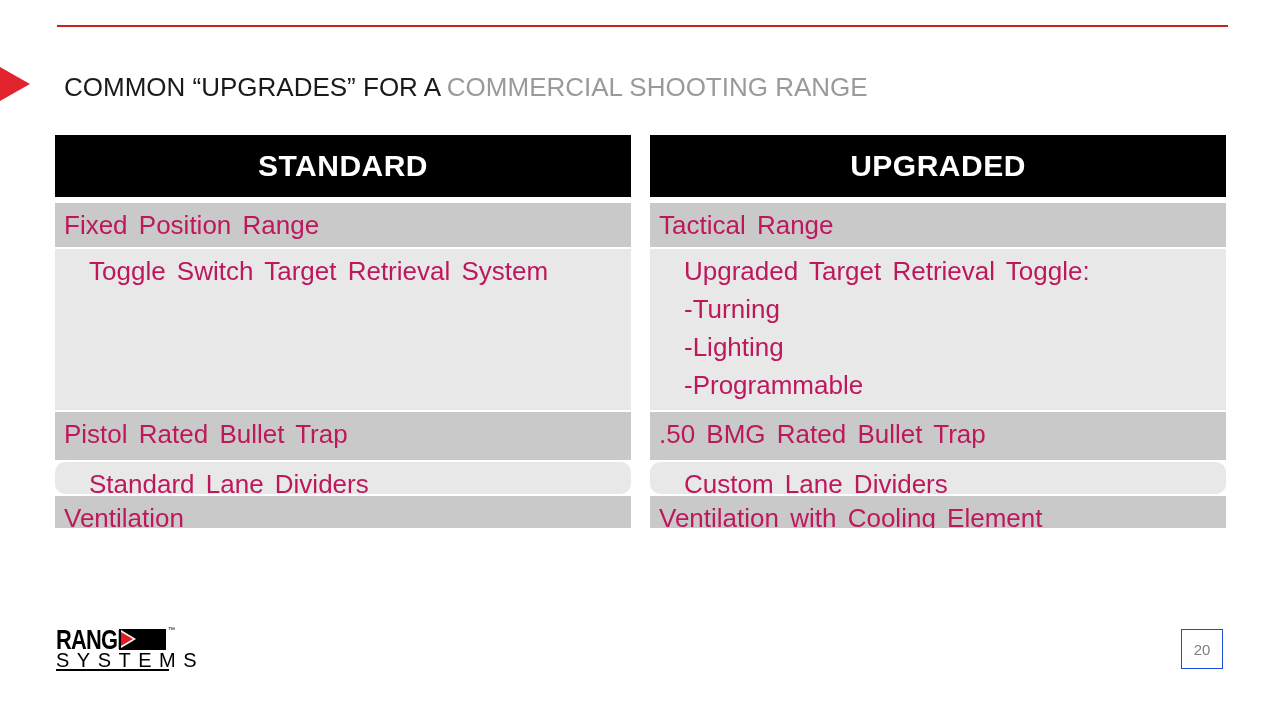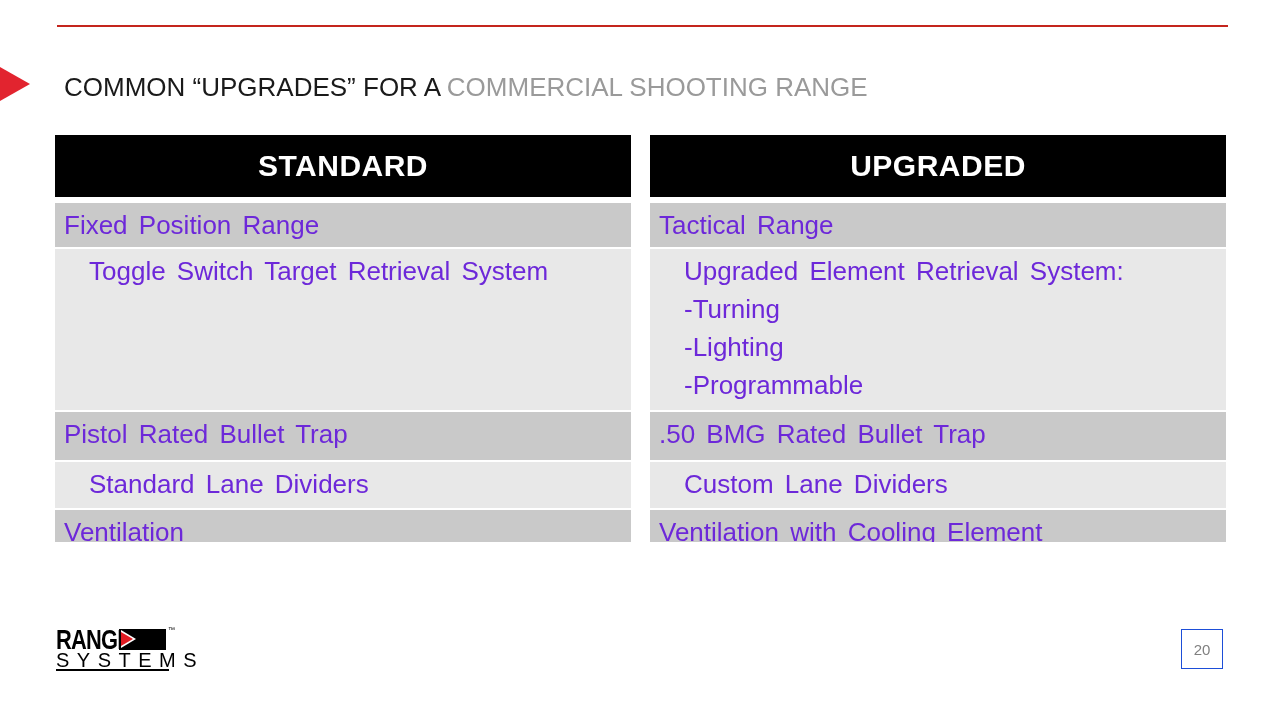--- a/index.html
+++ b/index.html
@@ -33,40 +33,40 @@
   
   .tbl{
     position:absolute;left:55px;top:135px;width:1171px;
   }
   .tbl-row{display:flex;column-gap:19px;margin-bottom:2px;}
   .tbl-row.header{margin-bottom:6px;}
   .tbl-cell{
     flex:1 1 0;
     padding:3px 8px 3px 9px;
     font-size:26px;line-height:38px;
-    color:#6d28d9;
+    color:#be185d;
     word-spacing:4px;
     white-space:pre-line;
     box-sizing:border-box;
     overflow:hidden;
   }
   .header .tbl-cell{
     background:#000000;color:#ffffff;
     font-weight:bold;font-size:30px;
     text-align:center;
     height:62px;line-height:56px;
     padding:3px 8px;
     letter-spacing:0.5px;
   }
   .shade-dark .tbl-cell{background:#c9c9c9;}
   .shade-light .tbl-cell{background:#e8e8e8;padding-left:34px;}
   .h-r1 .tbl-cell{height:44px;}
   .h-r2 .tbl-cell{height:161px;}
   .h-r3 .tbl-cell{height:48px;}
-  .h-r4 .tbl-cell{height:46px;}
+  .h-r4 .tbl-cell{height:32px;border-radius:10px;}
   .h-r5 .tbl-cell{height:32px;}
   
   .logo{position:absolute;left:56px;top:628px;width:118px;}
   .logo-top{display:flex;align-items:center;height:23px;position:relative;}
   .logo-range{
     font-weight:bold;font-size:28px;line-height:23px;
     letter-spacing:-1px;color:#000;
     transform:scaleX(0.78);transform-origin:left center;
   }
   .logo-box{
@@ -124,21 +124,21 @@
       <div class="tbl-cell">UPGRADED</div>
     </div>
 
     <div class="tbl-row shade-dark h-r1">
       <div class="tbl-cell">Fixed Position Range</div>
       <div class="tbl-cell">Tactical Range</div>
     </div>
 
     <div class="tbl-row shade-light h-r2">
       <div class="tbl-cell">Toggle Switch Target Retrieval System</div>
-      <div class="tbl-cell">Upgraded Element Retrieval System:
+      <div class="tbl-cell">Upgraded Target Retrieval Toggle:
 -Turning
 -Lighting
 -Programmable</div>
     </div>
 
     <div class="tbl-row shade-dark h-r3">
       <div class="tbl-cell">Pistol Rated Bullet Trap</div>
       <div class="tbl-cell">.50 BMG Rated Bullet Trap</div>
     </div>
 

